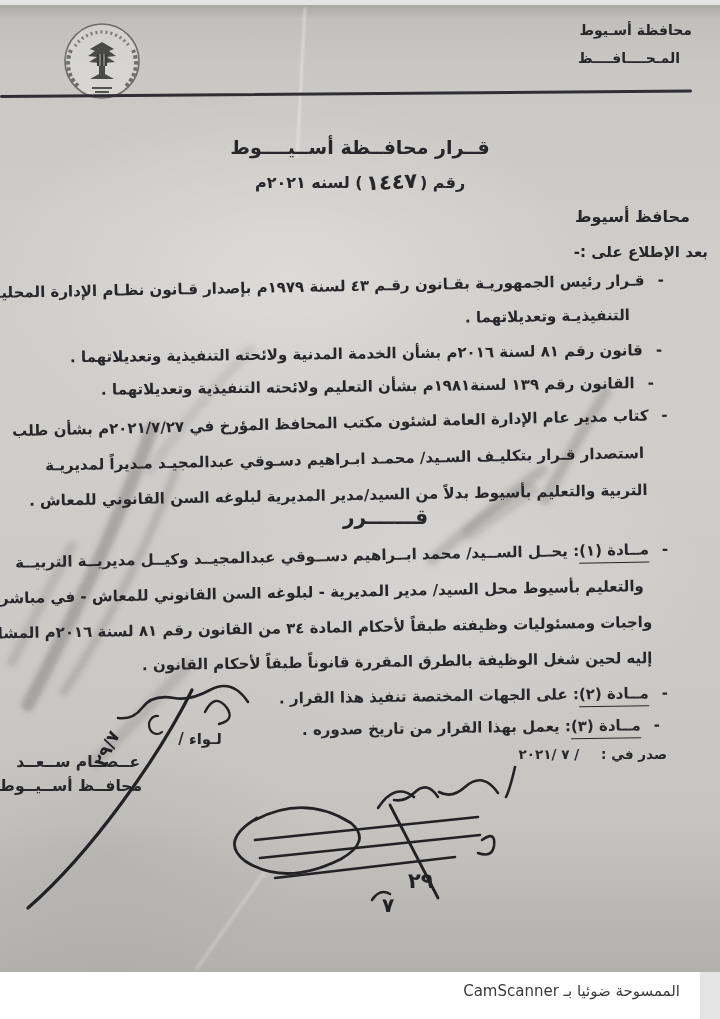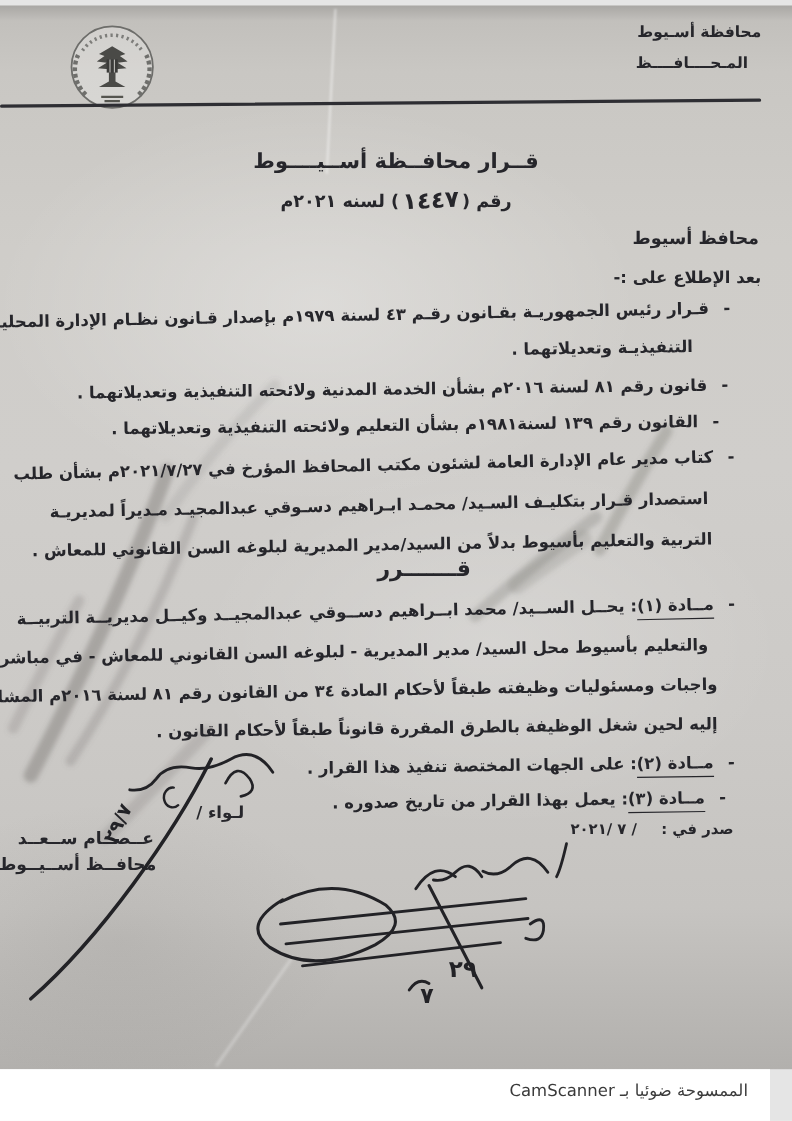--- a/index.html
+++ b/index.html
@@ -94,21 +94,21 @@
   </div>
   <div class="line center" style="top:168px;font-size:16px;">
     <span>رقم (</span>
     <span class="hand-num">١٤٤٧</span>
     <span>) لسنه ٢٠٢١م</span>
   </div>
 
   <div class="line" style="top:207px;right:30px;font-size:16px;">
     <span>محافظ أسيوط</span>
   </div>
-  <div class="line" style="top:243px;right:28px;">
+  <div class="line" style="top:243px;right:12px;">
     <span>بعد الإطلاع على :-</span>
   </div>
 
   <div class="line" style="top:271px;right:56px;transform:rotate(-1.1deg);">
     <span class="dash">-</span>
     <span>قـرار رئيس الجمهوريـة بقـانون رقـم ٤٣ لسنة ١٩٧٩م بإصدار قـانون نظـام الإدارة المحليـة</span>
   </div>
   <div class="line" style="top:306px;right:90px;transform:rotate(-0.9deg);">
     <span>التنفيذيـة وتعديلاتهما .</span>
   </div>

